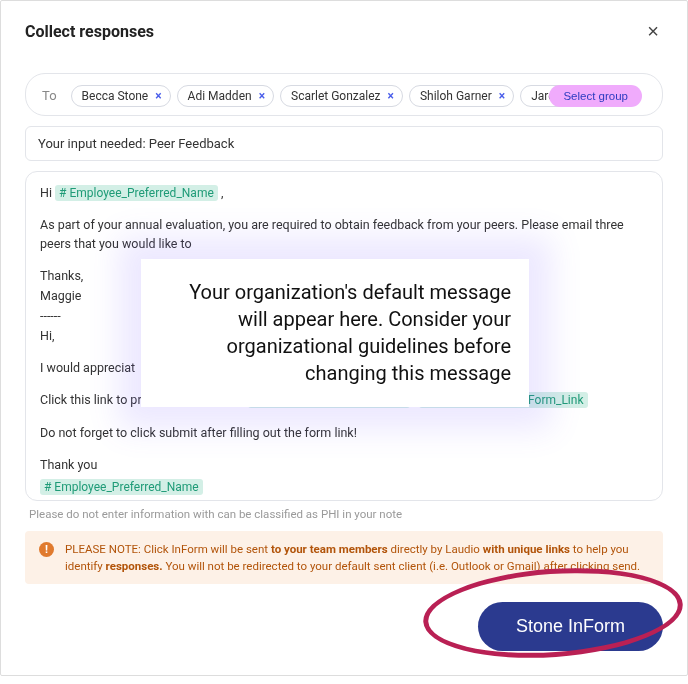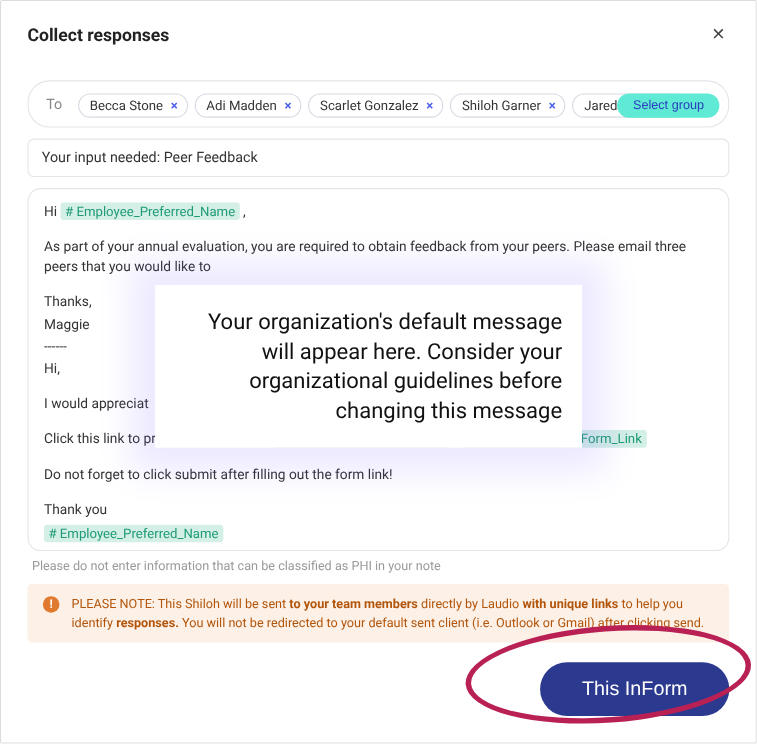--- a/index.html
+++ b/index.html
@@ -43,22 +43,22 @@
     display: inline-flex; align-items: center;
     border: 1px solid #d7dae2; border-radius: 14px;
     padding: 3px 8px 3px 10px;
     font-size: 12px; color: #333;
   }
   .chip .chip-x {
     margin-left: 7px; color: #4a5eea; font-weight: 700;
     cursor: pointer; font-size: 12px;
   }
   .select-group {
-    position: absolute; right: 8px; bottom: 8px;
-    background: #5eead4; border: none; border-radius: 14px;
+    position: absolute; right: 20px; bottom: 8px;
+    background: #f0abfc; border: none; border-radius: 14px;
     padding: 5px 14px; font-size: 11.5px; color: #2c3cc0;
     cursor: pointer;
   }
   .subject-panel {
     border: 1px solid #e3e5ea; border-radius: 6px;
     padding: 9px 12px; margin-bottom: 10px;
     font-size: 13px; color: #333;
   }
   .body-panel {
     border: 1px solid #e3e5ea; border-radius: 12px;
@@ -179,29 +179,29 @@
       <span>:</span>
       <span class="token"># Peer Feedback_InForm_Link</span>
     </p>
     <p>Do not forget to click submit after filling out the form link!</p>
     <p style="margin-bottom:4px">Thank you</p>
     <p style="margin-bottom:0">
       <span class="token"># Employee_Preferred_Name</span>
     </p>
   </div>
 
-  <div class="phi-note">Please do not enter information that can be classified as PHI in your note</div>
+  <div class="phi-note">Please do not enter information with can be classified as PHI in your note</div>
 
   <div class="warning-box">
     <div class="warning-icon">!</div>
     <span>
-      <span>PLEASE NOTE: This Shiloh will be sent </span><b>to your team members</b><span> directly by Laudio </span><b>with unique links</b><span> to help you identify </span><b>responses.</b><span> You will not be redirected to your default sent client (i.e. Outlook or Gmail) after clicking send.</span>
+      <span>PLEASE NOTE: Click InForm will be sent </span><b>to your team members</b><span> directly by Laudio </span><b>with unique links</b><span> to help you identify </span><b>responses.</b><span> You will not be redirected to your default sent client (i.e. Outlook or Gmail) after clicking send.</span>
     </span>
   </div>
 
   <div class="send-row">
-    <button class="send-btn">This InForm</button>
+    <button class="send-btn">Stone InForm</button>
   </div>
 
   <div class="callout">Your organization's default message will appear here. Consider your organizational guidelines before changing this message</div>
 
   <div class="anno-oval"></div>
 </div>
 
 </body></html>

